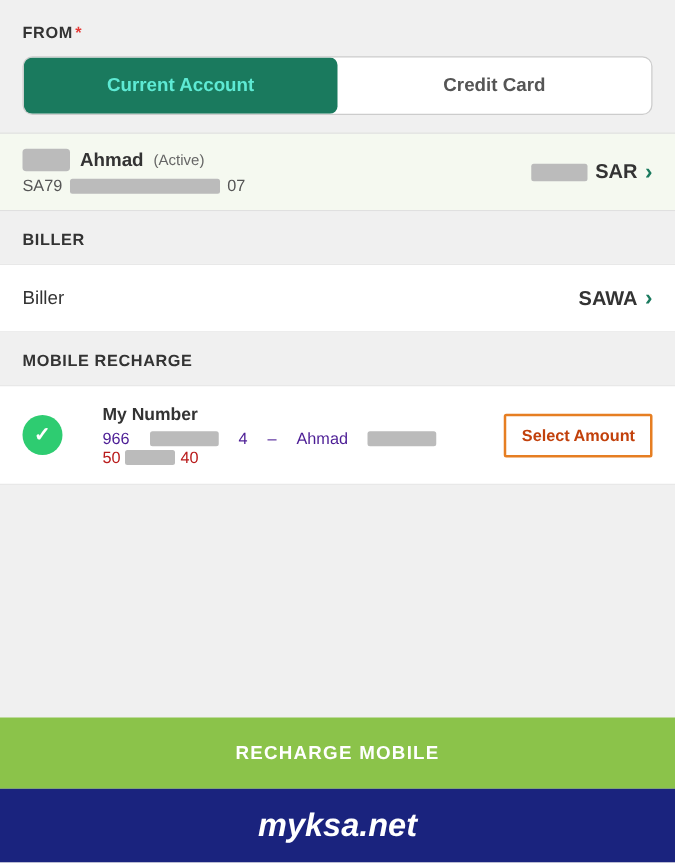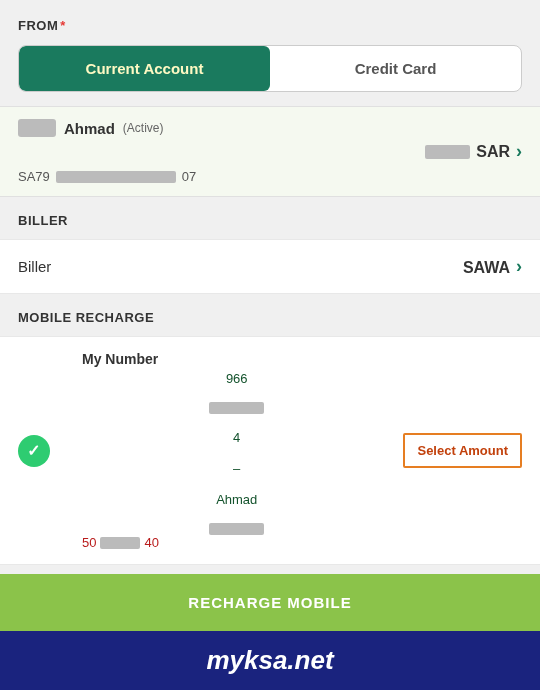--- a/index.html
+++ b/index.html
@@ -53,21 +53,21 @@
       font-size: 15px;
       font-weight: 600;
       border: none;
       cursor: pointer;
       background: transparent;
       color: #555;
     }
 
     .tab-btn.active {
       background: #1a7a5e;
-      color: #fef9c3;
+      color: #5eead4;
       border-radius: 6px;
     }
 
     
     .account-section {
       background: #f5f9f0;
       margin: 0;
       padding: 12px 18px;
       display: flex;
       align-items: center;
@@ -106,21 +106,20 @@
       color: #666;
       font-weight: 400;
     }
 
     .account-number-row {
       display: flex;
       align-items: center;
       gap: 6px;
       font-size: 13px;
       color: #555;
-      margin-top: 28px;
     }
 
     .account-num-blur {
       width: 120px;
       height: 12px;
       background: #bbb;
       border-radius: 2px;
       display: inline-block;
     }
 
@@ -232,26 +231,25 @@
 
     .mobile-info-title {
       font-size: 14px;
       font-weight: 700;
       color: #333;
       margin-bottom: 4px;
     }
 
     .mobile-info-number {
       font-size: 13px;
-      color: #14532d;
+      color: #4c1d95;
       display: flex;
       align-items: center;
       gap: 16px;
       flex-wrap: wrap;
-      flex-direction: column;
     }
 
     .mobile-info-number .blur-part {
       display: inline-block;
       width: 55px;
       height: 12px;
       background: #bbb;
       border-radius: 2px;
       vertical-align: middle;
     }

